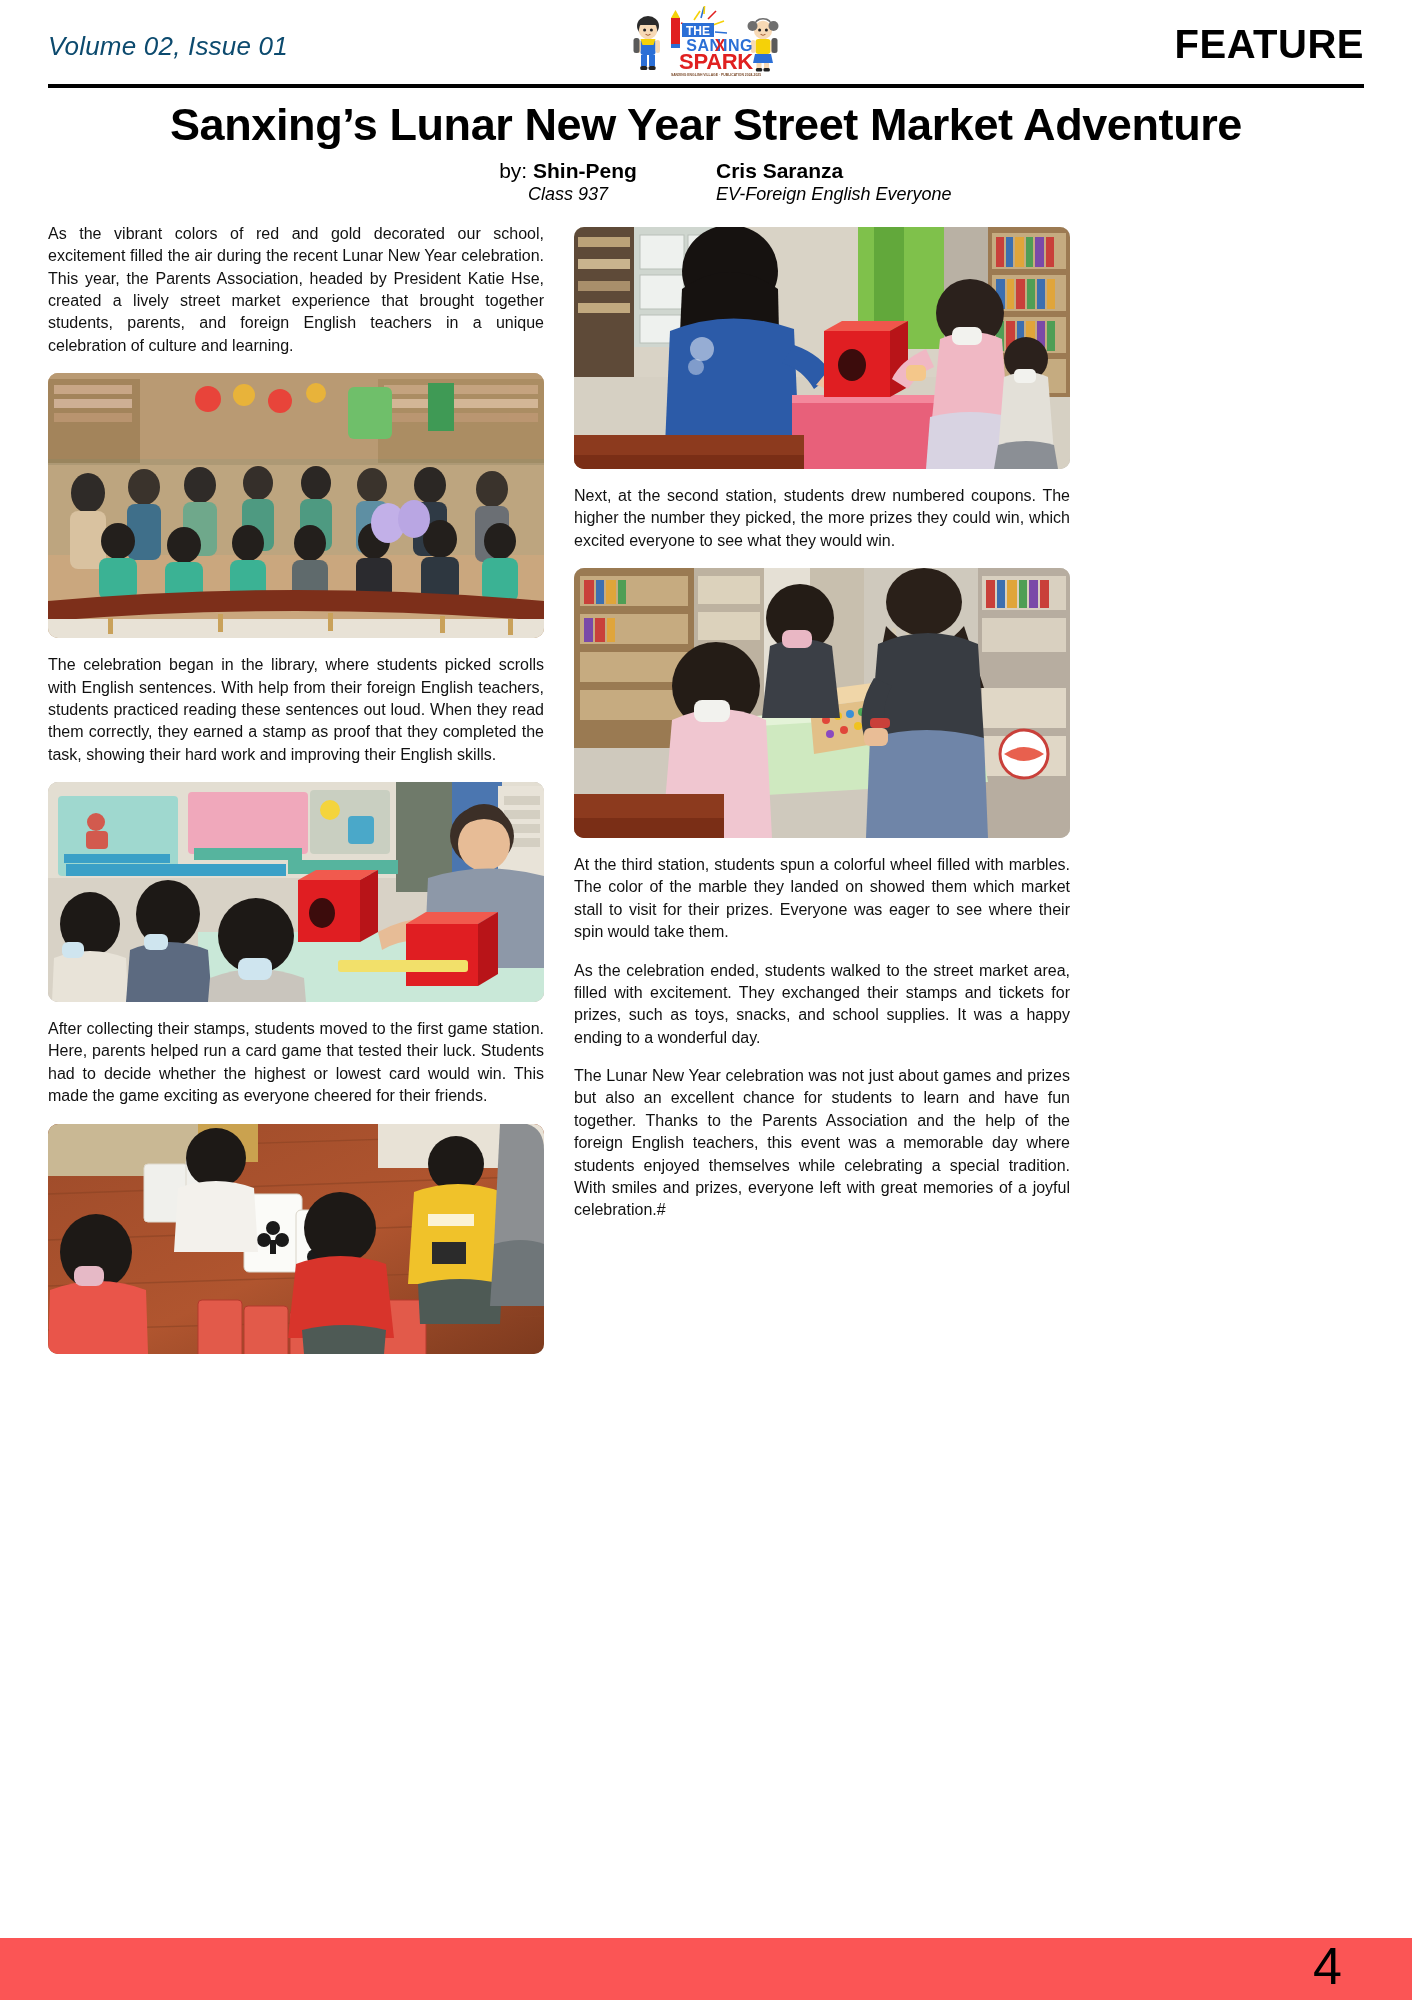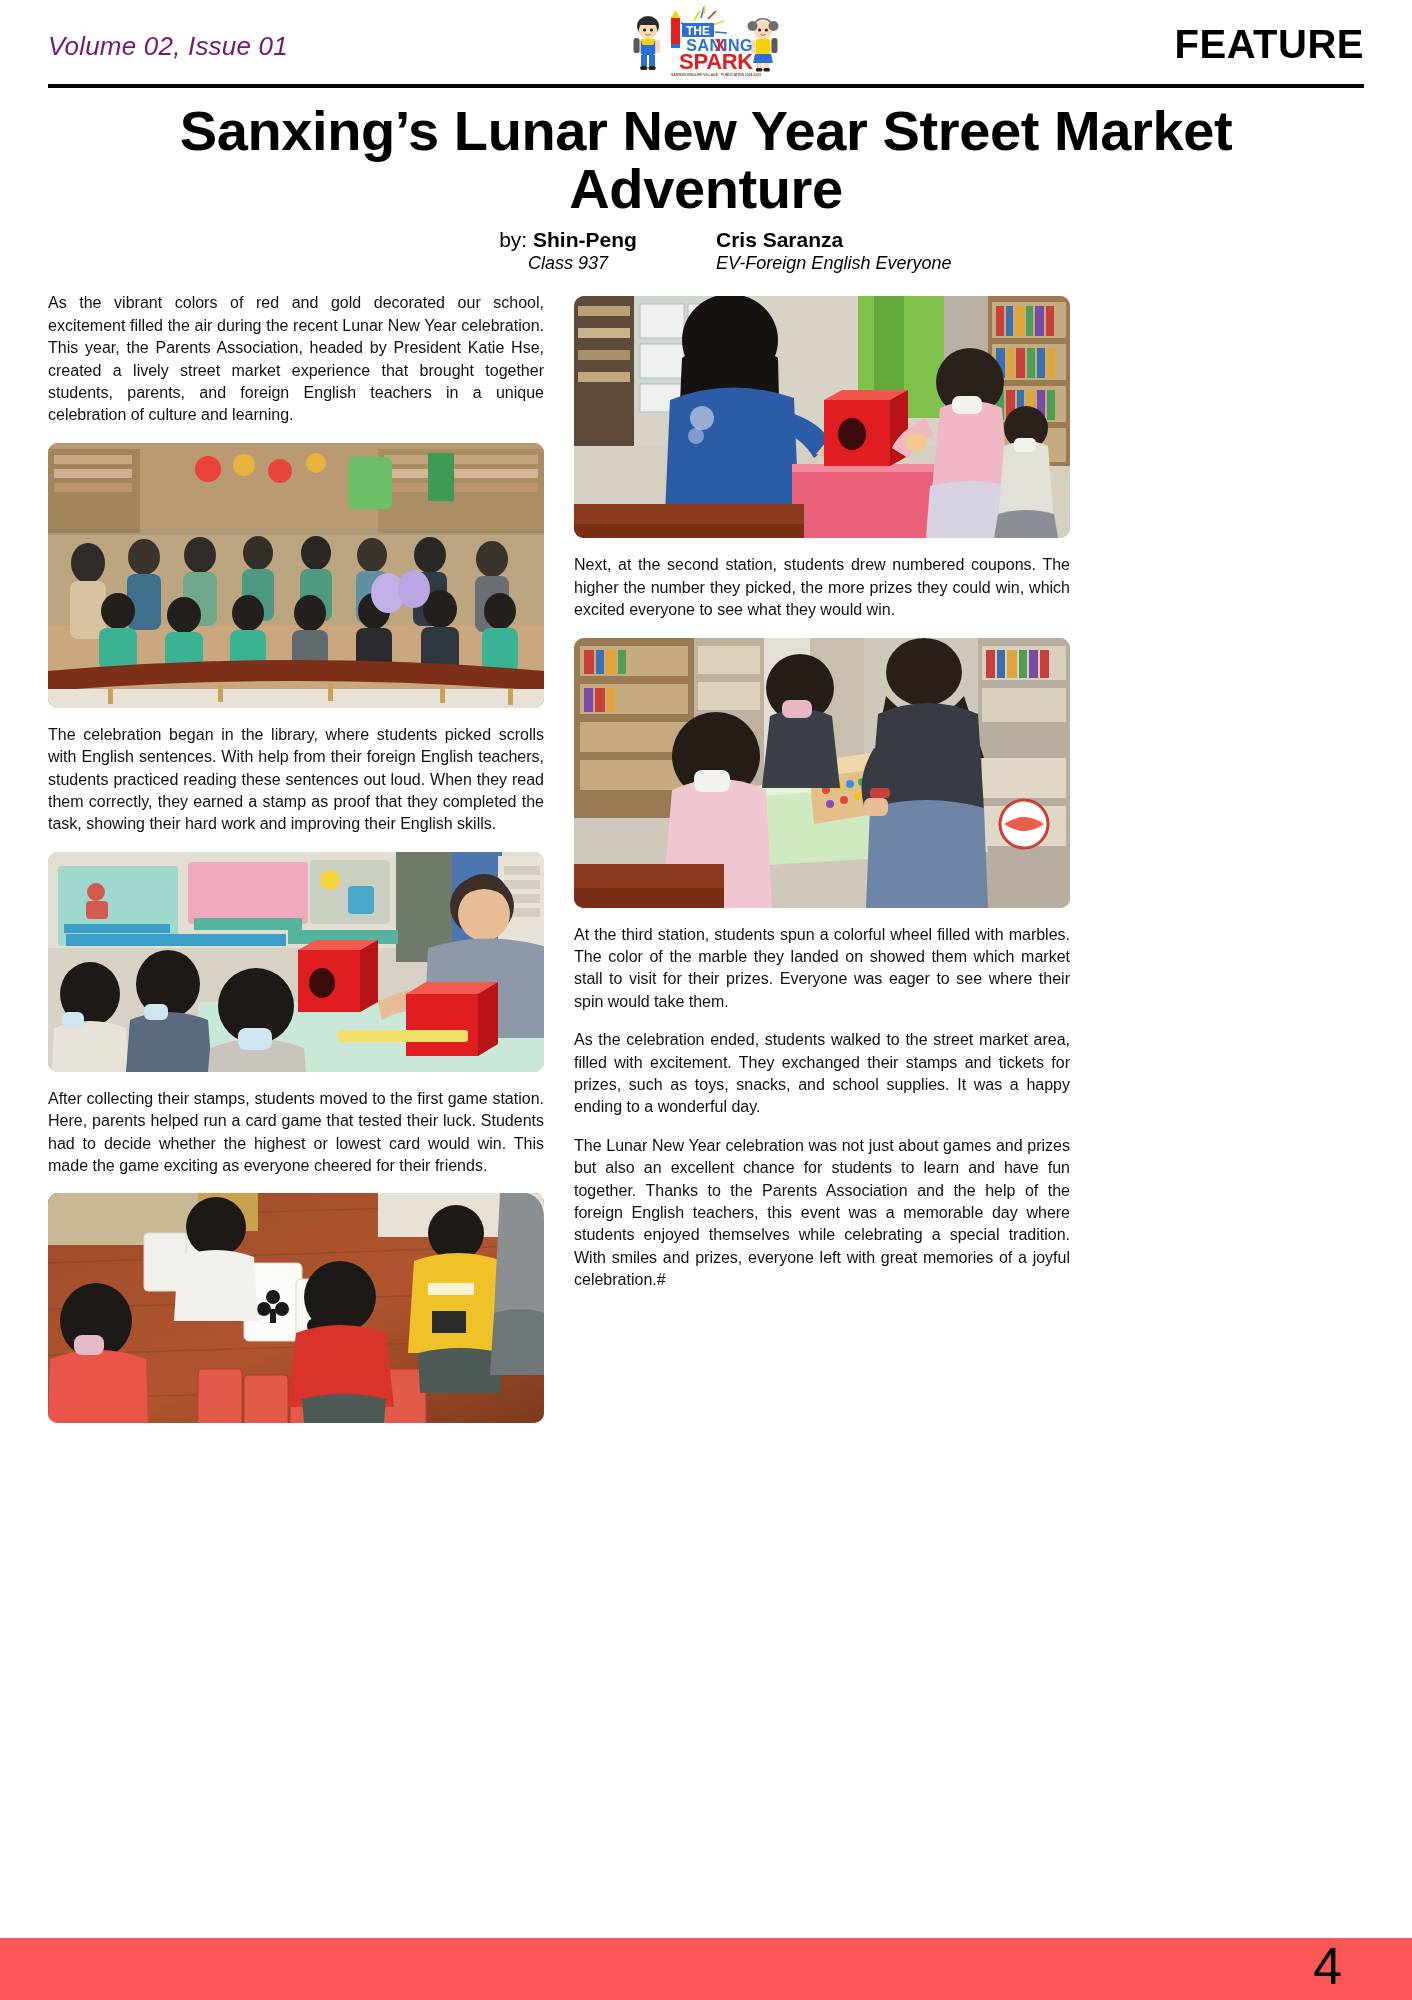--- a/index.html
+++ b/index.html
@@ -32,21 +32,21 @@
     display: flex;
     align-items: center;
     justify-content: space-between;
   }
   .volume-text {
     font-family: "Liberation Sans", sans-serif;
     font-style: italic;
     font-size: 26px;
     font-weight: 400;
     letter-spacing: .2px;
-    color: #701a75;
+    color: #0c4a6e;
     white-space: nowrap;
     padding-top: 8px;
   }
   .feature-text {
     font-family: "Liberation Sans", sans-serif;
     font-size: 40px;
     font-weight: 700;
     letter-spacing: 0.5px;
     color: #000;
     white-space: nowrap;
@@ -68,21 +68,21 @@
     height: 4px;
     background: #000;
     margin: 0 48px 0 48px;
   }
 
   
   .headline {
     margin: 14px 48px 0 48px;
     text-align: center;
     font-family: "Liberation Sans", sans-serif;
-    font-size: 56px;
+    font-size: 45px;
     font-weight: 700;
     letter-spacing: -0.4px;
     line-height: 1.04;
     color: #000;
   }
 
   
   .bylines {
     margin: 10px 48px 0 48px;
     position: relative;

